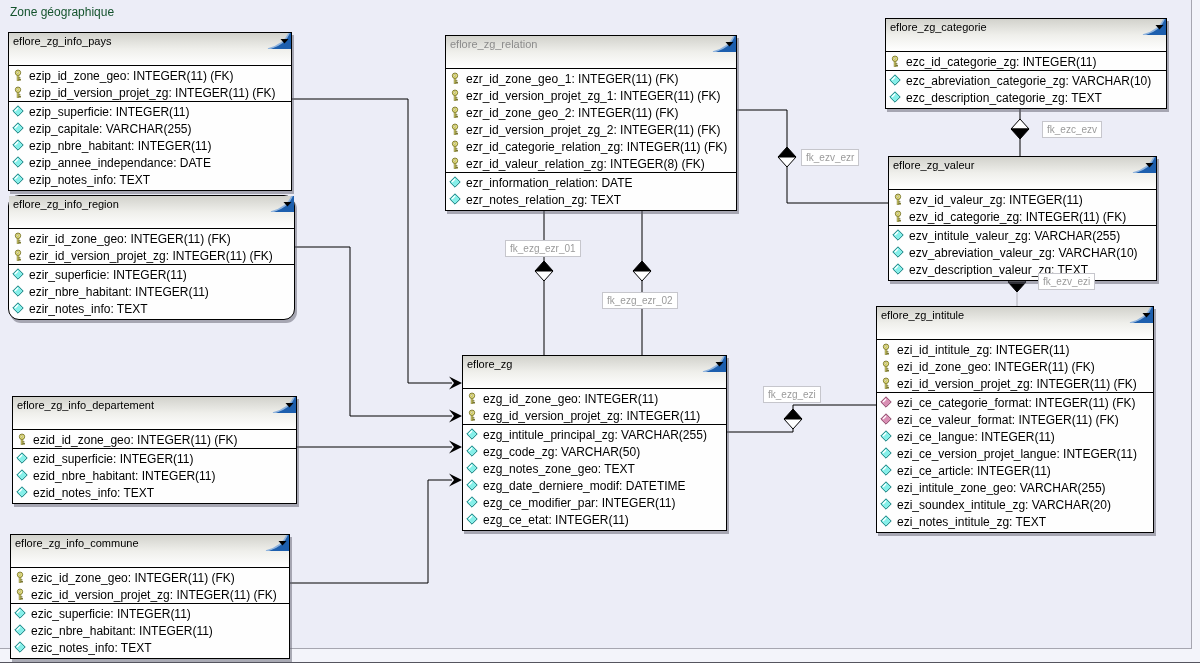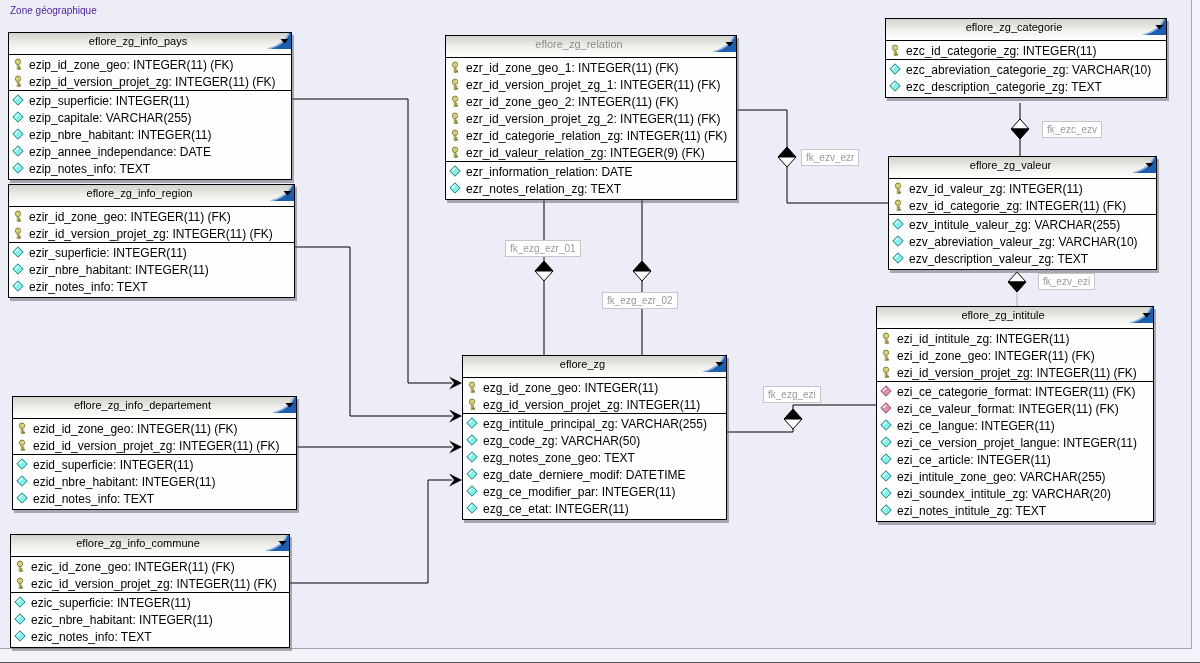--- a/index.html
+++ b/index.html
@@ -5,39 +5,39 @@
   html,body{margin:0;padding:0;}
   body{
     width:1200px;height:663px;overflow:hidden;position:relative;
     background:#ecedf7;
     font-family:"Liberation Sans","DejaVu Sans",sans-serif;
     border-bottom:1px solid #55555f;
     box-sizing:border-box;
   }
   #canvas{position:absolute;inset:0;}
   #region-label{
-    position:absolute;left:10px;top:5px;font-size:10px;color:#4c1d95;
+    position:absolute;left:10px;top:5px;font-size:12px;color:#14532d;
     white-space:nowrap;
   }
   
   .page-edge-v{position:absolute;left:1191px;top:0;width:1px;height:648px;background:#a6a6b0;}
   .page-edge-h{position:absolute;left:0;top:648px;width:1192px;height:1px;background:#a6a6b0;}
   .page-out-r{position:absolute;left:1192px;top:0;width:8px;height:663px;background:rgba(255,255,255,.38);}
   .page-out-b{position:absolute;left:0;top:649px;width:1192px;height:14px;background:rgba(255,255,255,.38);}
 
   .tbl{
     position:absolute;background:#fefefe;border:1px solid #000;
     box-shadow:2px 3px 0 rgba(96,96,110,.5);
     font-size:11px;color:#000;
   }
   .tbar{
-    position:relative;height:16px;line-height:16px;padding:0 28px 5px 4px;
+    position:relative;height:16px;line-height:16px;padding:0 28px 16px 4px;
     border-bottom:1px solid #000;
     background:linear-gradient(180deg,#d2d2cc 0%,#efefeb 50%,#ffffff 100%);
-    white-space:nowrap;overflow:hidden;text-align:center;
+    white-space:nowrap;overflow:hidden;
   }
   .tbar .tname{font-size:11px;color:#000;}
   .tbar.muted .tname{color:#8c8c8c;margin-top:36px;}
   .corner{position:absolute;top:0;right:0;width:26px;height:16px;}
   .sec-keys{padding:1px 0 0 0;}
   .sec-attrs{border-top:1px solid #000;padding:1px 0 2px 0;}
   .row{height:17px;display:flex;align-items:center;padding:0 4px 0 3px;white-space:nowrap;}
   .row .ic{width:13px;height:13px;margin-right:4px;flex:none;}
   .row .txt{font-size:12px;}
   #wires{position:absolute;left:0;top:0;width:1200px;height:663px;}
@@ -143,21 +143,21 @@
           </div>
           <div class="row">
             <span class="ic"><svg viewBox="0 0 12 12" width="12" height="12">
                 <polygon points="6,0.8 11.2,6 6,11.2 0.8,6" fill="#86efe9" stroke="#157d7d" stroke-width="1"></polygon>
                 <polyline points="3,6 6,3" stroke="#ffffff" stroke-width="1.3" fill="none"></polyline>
               </svg></span>
             <span class="txt">ezip_notes_info: TEXT</span>
           </div>
         </div>
       </div>
-      <div class="tbl" style="left: 8px; top: 184px; width: 285px;">
+      <div class="tbl" style="left: 8px; top: 195px; width: 285px; border-radius: 11px;">
         <div class="tbar"><span class="tname">eflore_zg_info_region</span><svg class="corner" viewBox="0 0 26 16">
             <path d="M26 0 L26 16 L3 16 C13 13.5 20.5 9 24.2 0 Z" fill="#1d5fae"></path>
             <path d="M3 16 C13 13.5 20.5 9 24.2 0" fill="none" stroke="#8fb3dd" stroke-width="1.6"></path>
             <polygon points="15.5,6 23.5,6 19.5,10.5" fill="#000"></polygon>
           </svg></div>
         <div class="sec-keys">
           <div class="row">
             <span class="ic"><svg viewBox="0 0 13 13" width="12" height="13">
                 <path d="M6.5 6 L6.5 12.3" stroke="#77742e" stroke-width="2.6"></path>
                 <path d="M6.5 6 L6.5 12" stroke="#efe982" stroke-width="1.1"></path>
@@ -212,30 +212,20 @@
           <div class="row">
             <span class="ic"><svg viewBox="0 0 13 13" width="12" height="13">
                 <path d="M6.5 6 L6.5 12.3" stroke="#77742e" stroke-width="2.6"></path>
                 <path d="M6.5 6 L6.5 12" stroke="#efe982" stroke-width="1.1"></path>
                 <path d="M7 9.1 h2.1 M7 11.1 h2.7" stroke="#77742e" stroke-width="1.5"></path>
                 <circle cx="6.5" cy="3.5" r="2.9" fill="#efe982" stroke="#77742e" stroke-width="1"></circle>
                 <circle cx="6.3" cy="3.3" r="1" fill="#fffef2" stroke="#77742e" stroke-width="0.5"></circle>
               </svg></span>
             <span class="txt">ezid_id_zone_geo: INTEGER(11) (FK)</span>
           </div>
-          <div class="row">
-            <span class="ic"><svg viewBox="0 0 13 13" width="12" height="13">
-                <path d="M6.5 6 L6.5 12.3" stroke="#77742e" stroke-width="2.6"></path>
-                <path d="M6.5 6 L6.5 12" stroke="#efe982" stroke-width="1.1"></path>
-                <path d="M7 9.1 h2.1 M7 11.1 h2.7" stroke="#77742e" stroke-width="1.5"></path>
-                <circle cx="6.5" cy="3.5" r="2.9" fill="#efe982" stroke="#77742e" stroke-width="1"></circle>
-                <circle cx="6.3" cy="3.3" r="1" fill="#fffef2" stroke="#77742e" stroke-width="0.5"></circle>
-              </svg></span>
-            <span class="txt">ezid_id_version_projet_zg: INTEGER(11) (FK)</span>
-          </div>
         </div>
         <div class="sec-attrs">
           <div class="row">
             <span class="ic"><svg viewBox="0 0 12 12" width="12" height="12">
                 <polygon points="6,0.8 11.2,6 6,11.2 0.8,6" fill="#86efe9" stroke="#157d7d" stroke-width="1"></polygon>
                 <polyline points="3,6 6,3" stroke="#ffffff" stroke-width="1.3" fill="none"></polyline>
               </svg></span>
             <span class="txt">ezid_superficie: INTEGER(11)</span>
           </div>
           <div class="row">
@@ -364,21 +354,21 @@
             <span class="txt">ezr_id_categorie_relation_zg: INTEGER(11) (FK)</span>
           </div>
           <div class="row">
             <span class="ic"><svg viewBox="0 0 13 13" width="12" height="13">
                 <path d="M6.5 6 L6.5 12.3" stroke="#77742e" stroke-width="2.6"></path>
                 <path d="M6.5 6 L6.5 12" stroke="#efe982" stroke-width="1.1"></path>
                 <path d="M7 9.1 h2.1 M7 11.1 h2.7" stroke="#77742e" stroke-width="1.5"></path>
                 <circle cx="6.5" cy="3.5" r="2.9" fill="#efe982" stroke="#77742e" stroke-width="1"></circle>
                 <circle cx="6.3" cy="3.3" r="1" fill="#fffef2" stroke="#77742e" stroke-width="0.5"></circle>
               </svg></span>
-            <span class="txt">ezr_id_valeur_relation_zg: INTEGER(9) (FK)</span>
+            <span class="txt">ezr_id_valeur_relation_zg: INTEGER(8) (FK)</span>
           </div>
         </div>
         <div class="sec-attrs">
           <div class="row">
             <span class="ic"><svg viewBox="0 0 12 12" width="12" height="12">
                 <polygon points="6,0.8 11.2,6 6,11.2 0.8,6" fill="#86efe9" stroke="#157d7d" stroke-width="1"></polygon>
                 <polyline points="3,6 6,3" stroke="#ffffff" stroke-width="1.3" fill="none"></polyline>
               </svg></span>
             <span class="txt">ezr_information_relation: DATE</span>
           </div>

